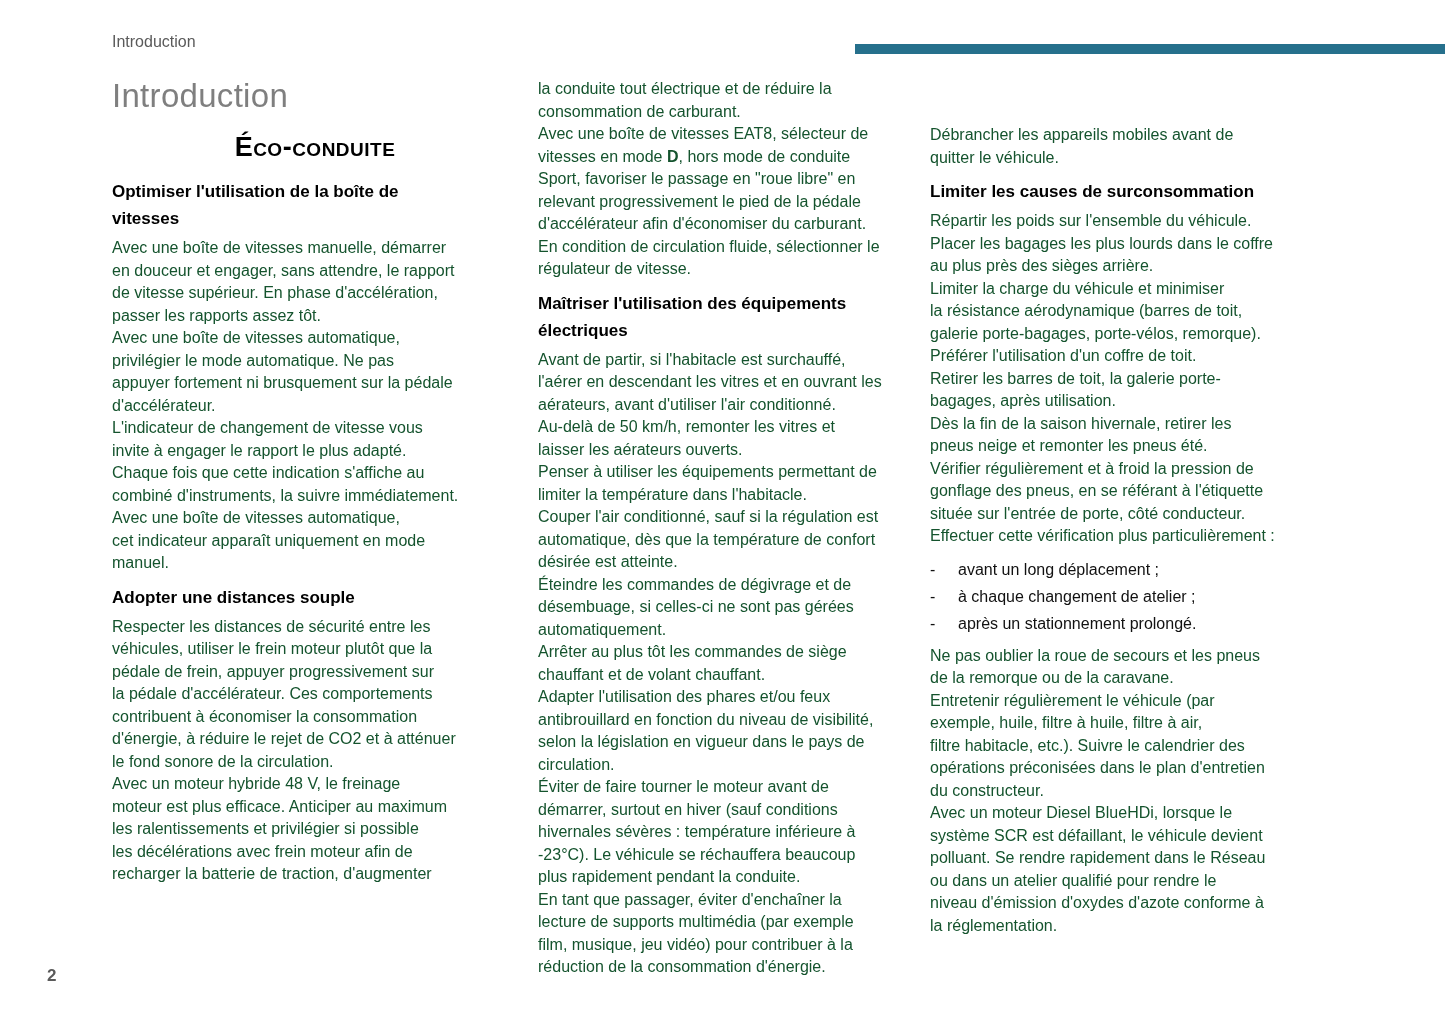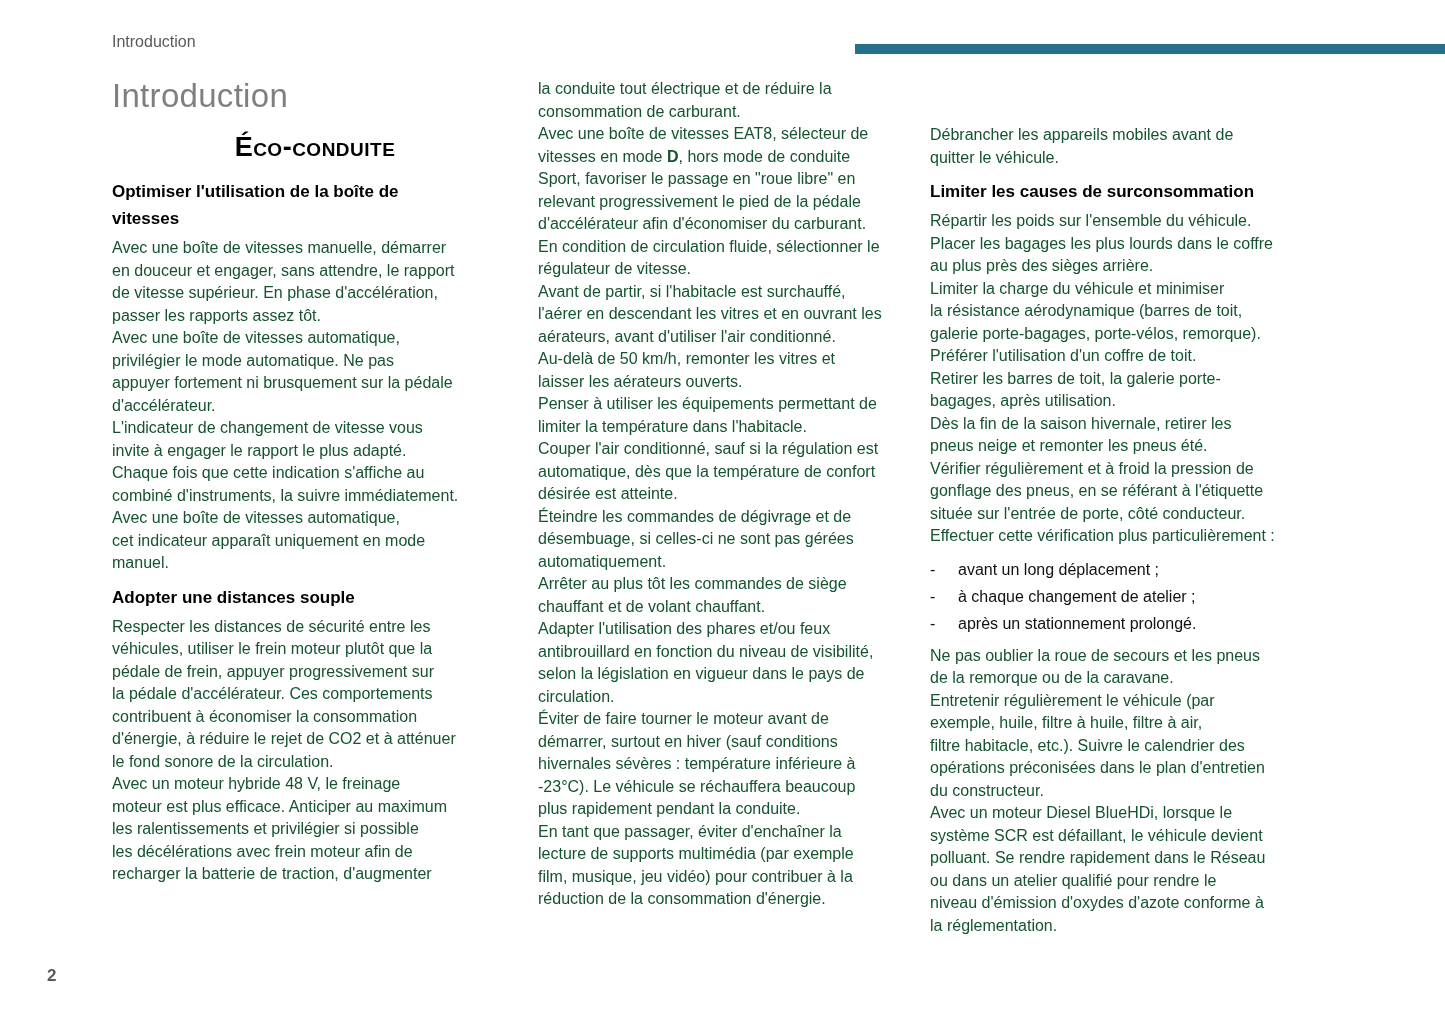--- a/index.html
+++ b/index.html
@@ -94,20 +94,22 @@
 <div class="col col-2">
     <p class="body-p"><span>la conduite tout électrique et de réduire la
 consommation de carburant.
 Avec une boîte de vitesses EAT8, sélecteur de
 vitesses en mode </span><b>D</b><span>, hors mode de conduite
 Sport, favoriser le passage en "roue libre" en
 relevant progressivement le pied de la pédale
 d'accélérateur afin d'économiser du carburant.
 En condition de circulation fluide, sélectionner le
 régulateur de vitesse.</span></p>
+    <h3 class="subhead">Maîtriser l'utilisation des équipements
+électriques</h3>
     <p class="body-p">Avant de partir, si l'habitacle est surchauffé,
 l'aérer en descendant les vitres et en ouvrant les
 aérateurs, avant d'utiliser l'air conditionné.
 Au-delà de 50 km/h, remonter les vitres et
 laisser les aérateurs ouverts.
 Penser à utiliser les équipements permettant de
 limiter la température dans l'habitacle.
 Couper l'air conditionné, sauf si la régulation est
 automatique, dès que la température de confort
 désirée est atteinte.

